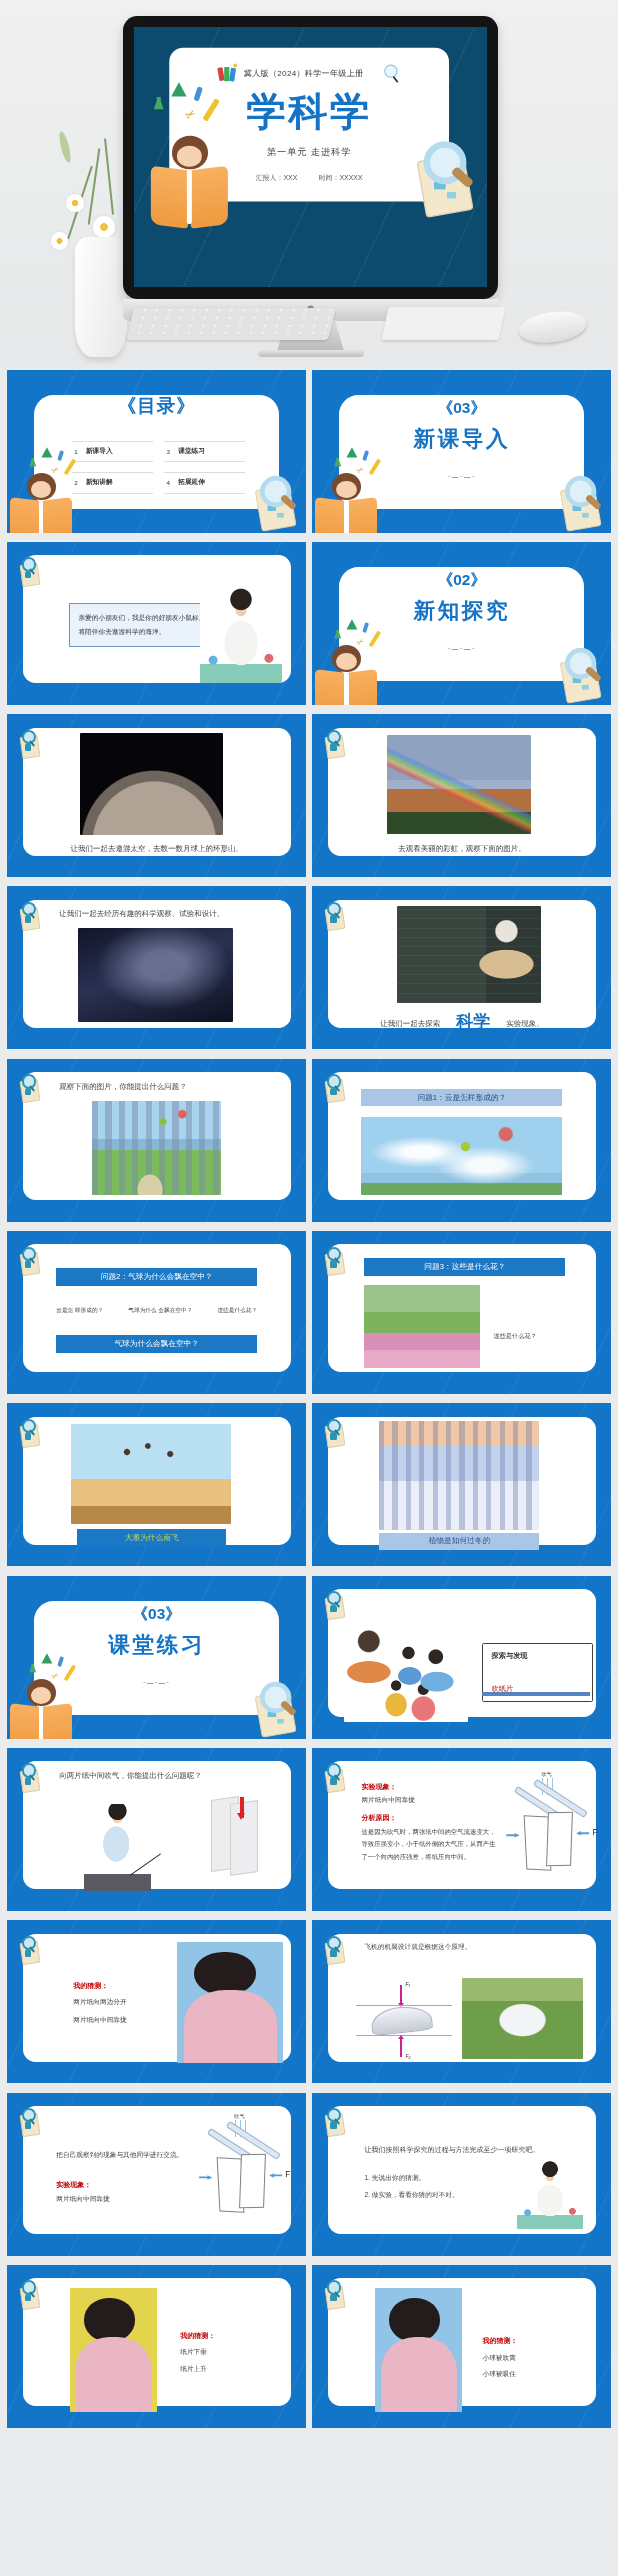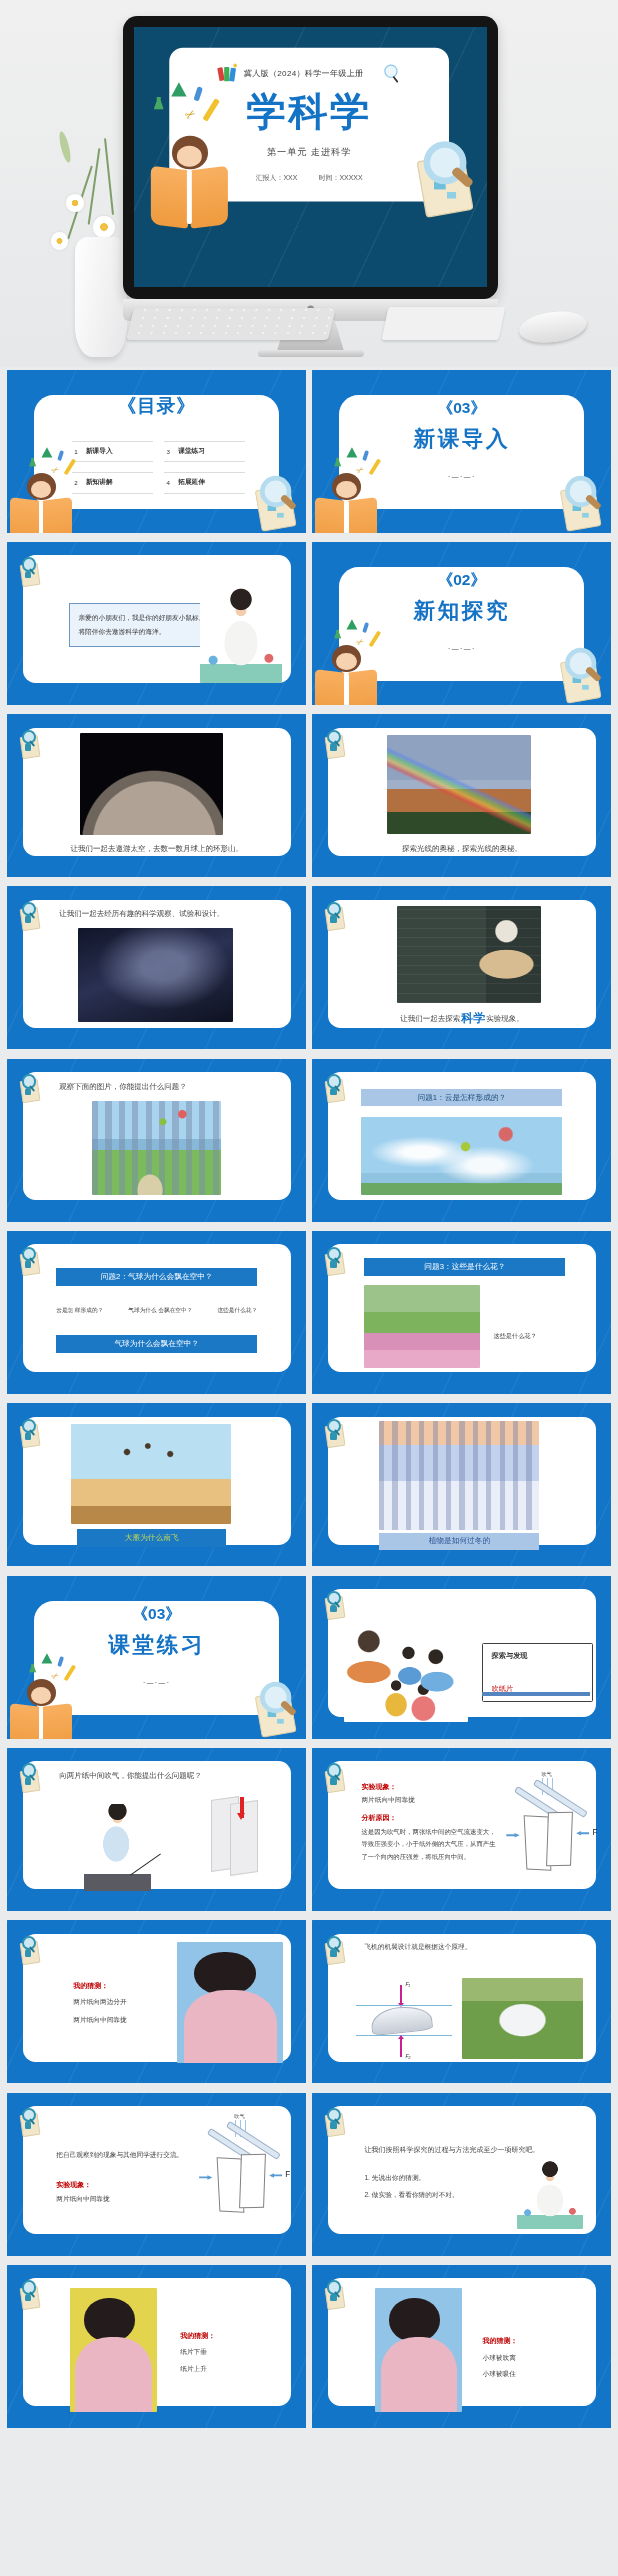--- a/index.html
+++ b/index.html
@@ -87,21 +87,21 @@
   .sec-title{position:absolute;left:0;right:0;top:54px;text-align:center;font-size:21.6px;font-weight:bold;color:#1473c5;letter-spacing:2.6px}
   .sec-dots{position:absolute;left:0;right:0;top:103px;text-align:center;font-size:6.7px;color:#444;letter-spacing:1.5px}
   .toc-title{position:absolute;left:0;right:0;top:23px;text-align:center;font-size:18.5px;font-weight:bold;color:#1473c5;letter-spacing:1px}
   .toc-grid{position:absolute;left:65px;top:71px;width:173px;display:grid;grid-template-columns:81px 81px;column-gap:11.3px;row-gap:10.3px}
   .toc-item{border-top:0.5px solid #dcdcdc;border-bottom:0.5px solid #dcdcdc;padding:5.2px 0 5.2px 2.1px;display:flex;gap:8.2px;align-items:center}
   .toc-num{font-size:6.2px;color:#333}
   .toc-label{font-size:6.7px;color:#333;font-weight:bold}
   .t-top{position:absolute;left:52px;top:23px;font-size:7.5px;color:#404040}
   .t-left{position:absolute;font-size:6.7px;color:#404040}
   .caption{position:absolute;left:0;right:0;text-align:center;font-size:7.5px;color:#404040}
-  .hl{color:#1473c5;font-weight:bold;font-size:12px;vertical-align:-1px;margin:0 1px}
+  .hl{color:#1473c5;font-weight:bold;font-size:17px;vertical-align:-1px;margin:0 16px}
   .bar{position:absolute;height:17.5px;line-height:17.5px;text-align:center;font-size:7.7px}
   .bar.blue{background:#1b78c5;color:#fff}
   .bar.light{background:#a9c6e6;color:#1f4e79}
   .bar.lime{background:#1b78c5;color:#c6d94e}
   .red-h{position:absolute;color:#c00000;font-weight:bold;font-size:7px}
   .g-line{position:absolute;font-size:6.7px;color:#404040}
   .ph{position:absolute;border-radius:1px}
 
   
   .ph-moon{background:radial-gradient(circle at 52% 108%,#b0a396 0 46%,#6e655c 47% 54%,#05050a 55%)}
@@ -360,21 +360,21 @@
     </div>
     <div class="slide">
       <div class="panel"></div>
       <div class="badge">
           <i class="b-paper"></i>
           <i class="b-person"></i>
           <i class="b-lens"></i>
           <i class="b-handle"></i>
         </div>
       <div class="ph ph-rainbow" style="left:75px;top:20.6px;width:144px;height:99px"></div>
-      <div class="caption" style="top:130px">探索光线的奥秘，探索光线的奥秘。</div>
+      <div class="caption" style="top:130px">去观看美丽的彩虹，观察下面的图片。</div>
     </div>
   </div>
 
   <div class="row">
     <div class="slide">
       <div class="panel"></div>
       <div class="badge">
           <i class="b-paper"></i>
           <i class="b-person"></i>
           <i class="b-lens"></i>

